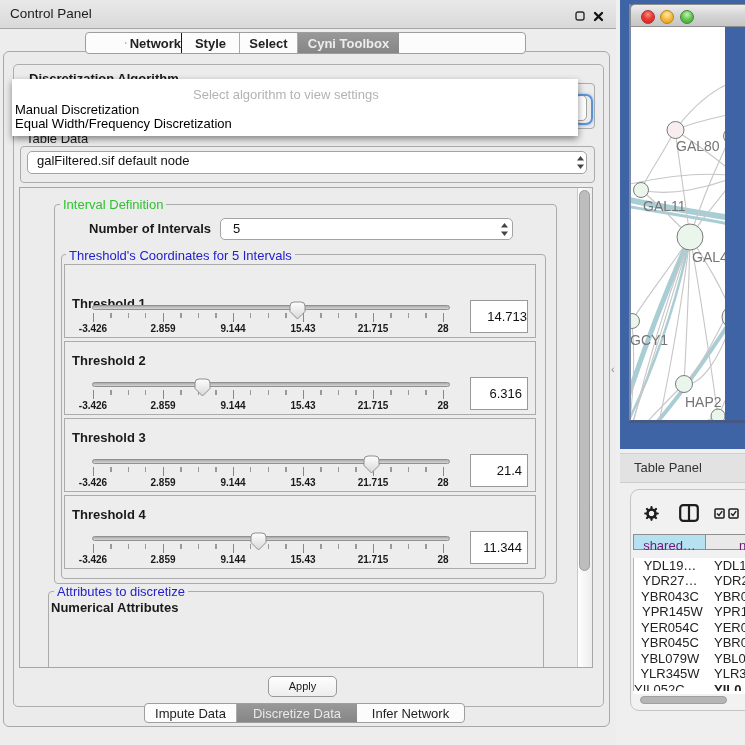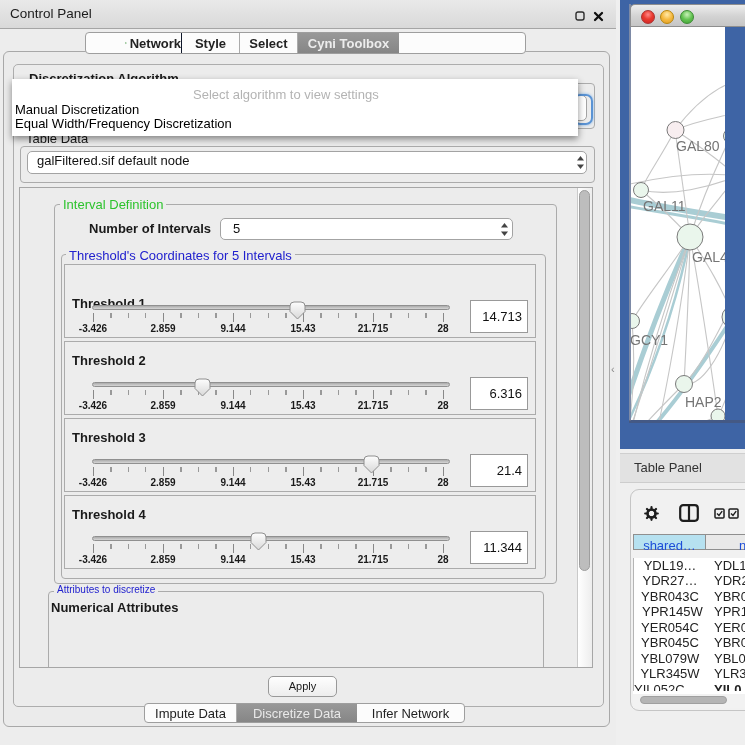--- a/index.html
+++ b/index.html
@@ -84,21 +84,21 @@
 <div class="ab" style="left:393.0px;top:135px;width:60px;text-align:center;font-size:10px;font-weight:bold;color:#1a1a1a;">28</div>
 <svg class="ab" style="left:269.0px;top:113px;" width="17" height="19" viewBox="0 0 17 19">
       <path d="M1 5 Q1 1 5 1 L12 1 Q16 1 16 5 L16 10.5 L8.5 18 L1 10.5 Z" fill="url(#tg1)" stroke="#8F8F8F" stroke-width="1"></path>
       <defs>
         <linearGradient id="tg1" x1="0" y1="0" x2="0" y2="1">
           <stop offset="0" stop-color="#FDFDFD"></stop>
           <stop offset="1" stop-color="#D8D8D8"></stop>
         </linearGradient>
       </defs>
     </svg>
-<div class="ab" style="left:450px;top:112px;width:58px;height:33px;background:#FFF;border:1px solid #999;box-sizing:border-box;font-size:13px;color:#111;text-align:right;line-height:31px;padding-right:5px;">14.713</div>
+<div class="ab" style="left:450px;top:112px;width:58px;height:33px;background:#FFF;border:1px solid #999;box-sizing:border-box;font-size:13px;color:#111;text-align:right;line-height:31px;">14.713</div>
 <div class="ab" style="left:44px;top:153px;width:472px;height:74px;border:1px solid #ABABAB;background:#EDEDED;box-sizing:border-box;"></div>
 <div class="txt" style="left:52px;top:165px;font-size:13px;font-weight:bold;color:#1a1a1a;">Threshold 2</div>
 <div class="ab" style="left:72px;top:194px;width:358px;height:5px;background:linear-gradient(#ABABAB,#D6D6D6);border:1px solid #909090;border-radius:3px;box-sizing:border-box;"></div>
 <div class="ab" style="left:73px;top:202px;width:352px;height:5px;background:repeating-linear-gradient(90deg,#999 0px,#999 1px,transparent 1px,transparent 17.5px);"></div>
 <div class="ab" style="left:73px;top:202px;width:352px;height:9px;background:repeating-linear-gradient(90deg,#888 0px,#888 1px,transparent 1px,transparent 70px);"></div>
 <div class="ab" style="left:43.0px;top:212px;width:60px;text-align:center;font-size:10px;font-weight:bold;color:#1a1a1a;">-3.426</div>
 <div class="ab" style="left:113.0px;top:212px;width:60px;text-align:center;font-size:10px;font-weight:bold;color:#1a1a1a;">2.859</div>
 <div class="ab" style="left:183.0px;top:212px;width:60px;text-align:center;font-size:10px;font-weight:bold;color:#1a1a1a;">9.144</div>
 <div class="ab" style="left:253.0px;top:212px;width:60px;text-align:center;font-size:10px;font-weight:bold;color:#1a1a1a;">15.43</div>
 <div class="ab" style="left:323.0px;top:212px;width:60px;text-align:center;font-size:10px;font-weight:bold;color:#1a1a1a;">21.715</div>
@@ -149,21 +149,21 @@
       <path d="M1 5 Q1 1 5 1 L12 1 Q16 1 16 5 L16 10.5 L8.5 18 L1 10.5 Z" fill="url(#tg4)" stroke="#8F8F8F" stroke-width="1"></path>
       <defs>
         <linearGradient id="tg4" x1="0" y1="0" x2="0" y2="1">
           <stop offset="0" stop-color="#FDFDFD"></stop>
           <stop offset="1" stop-color="#D8D8D8"></stop>
         </linearGradient>
       </defs>
     </svg>
 <div class="ab" style="left:450px;top:343px;width:58px;height:33px;background:#FFF;border:1px solid #999;box-sizing:border-box;font-size:13px;color:#111;text-align:right;line-height:31px;padding-right:5px;">11.344</div>
 <div class="ab" style="left:28px;top:403px;width:494px;height:123px;border:1px solid #ABABAB;border-radius:4px;"></div>
-<div class="txt" style="left:34px;top:396px;font-size:10px;color:#2121CE;background:#ECECEC;padding:0 3px;">Attributes to discretize</div>
+<div class="txt" style="left:34px;top:396px;font-size:13px;color:#2121CE;background:#ECECEC;padding:0 3px;">Attributes to discretize</div>
 <div class="txt" style="left:31px;top:412px;font-size:13px;font-weight:bold;color:#1a1a1a;">Numerical Attributes</div>
 </div>
 
 <div class="ab" style="left:268px;top:676px;width:69px;height:21px;background:linear-gradient(#FEFEFE,#EDEDED);
      border:1px solid #999;border-radius:5px;box-sizing:border-box;text-align:center;line-height:19px;font-size:11px;color:#1a1a1a;">Apply</div>
 
 <div class="ab" style="left:144px;top:703px;width:321px;height:20px;background:#FCFCFC;
      border:1px solid #9E9E9E;border-radius:4px;box-sizing:border-box;display:flex;
      font-size:13px;color:#222;overflow:hidden;">
   <div style="width:92px;border-right:1px solid #ABABAB;display:flex;align-items:center;justify-content:center;box-sizing:border-box;">Impute Data</div>
@@ -257,21 +257,21 @@
 </svg>
 <svg class="ab" style="left:714px;top:508px;" width="11" height="11" viewBox="0 0 11 11">
   <rect x="1" y="1" width="9" height="9" rx="1" fill="none" stroke="#1d1d1d" stroke-width="1.5"></rect>
   <path d="M3 5.5 L5 7.5 L8.2 3.2" fill="none" stroke="#1d1d1d" stroke-width="1.4"></path>
 </svg>
 <svg class="ab" style="left:728px;top:508px;" width="11" height="11" viewBox="0 0 11 11">
   <rect x="1" y="1" width="9" height="9" rx="1" fill="none" stroke="#1d1d1d" stroke-width="1.5"></rect>
   <path d="M3 5.5 L5 7.5 L8.2 3.2" fill="none" stroke="#1d1d1d" stroke-width="1.4"></path>
 </svg>
 
-<div class="ab" style="left:633px;top:534px;width:112px;height:16px;border:1px solid #8F8F8F;border-right:none;box-sizing:border-box;display:flex;font-size:13px;color:#1d4ed8;">
+<div class="ab" style="left:633px;top:534px;width:112px;height:16px;border:1px solid #8F8F8F;border-right:none;box-sizing:border-box;display:flex;font-size:13px;color:#701a75;">
   <div style="width:72px;background:#B6E1F0;border-right:1px solid #8F8F8F;box-sizing:border-box;text-align:center;line-height:22px;">shared…</div>
   <div style="flex:1;background:#E9E9E9;line-height:22px;position:relative;">
       <span style="position:absolute;left:33px;">n</span>
     </div>
 </div>
 <div class="ab" style="left:633px;top:558px;width:112px;height:133px;background:#FFF;border-left:1px solid #B5B5B5;box-sizing:border-box;overflow:hidden;font-size:13px;color:#222;">
 <div style="position:absolute;left:0;top:0.0px;width:72px;text-align:center;line-height:15.45px;">YDL19…</div>
 <div style="position:absolute;left:80px;top:0.0px;line-height:15.45px;white-space:nowrap;">YDL1</div>
 <div style="position:absolute;left:0;top:15.4px;width:72px;text-align:center;line-height:15.45px;">YDR27…</div>
 <div style="position:absolute;left:80px;top:15.4px;line-height:15.45px;white-space:nowrap;">YDR2</div>

